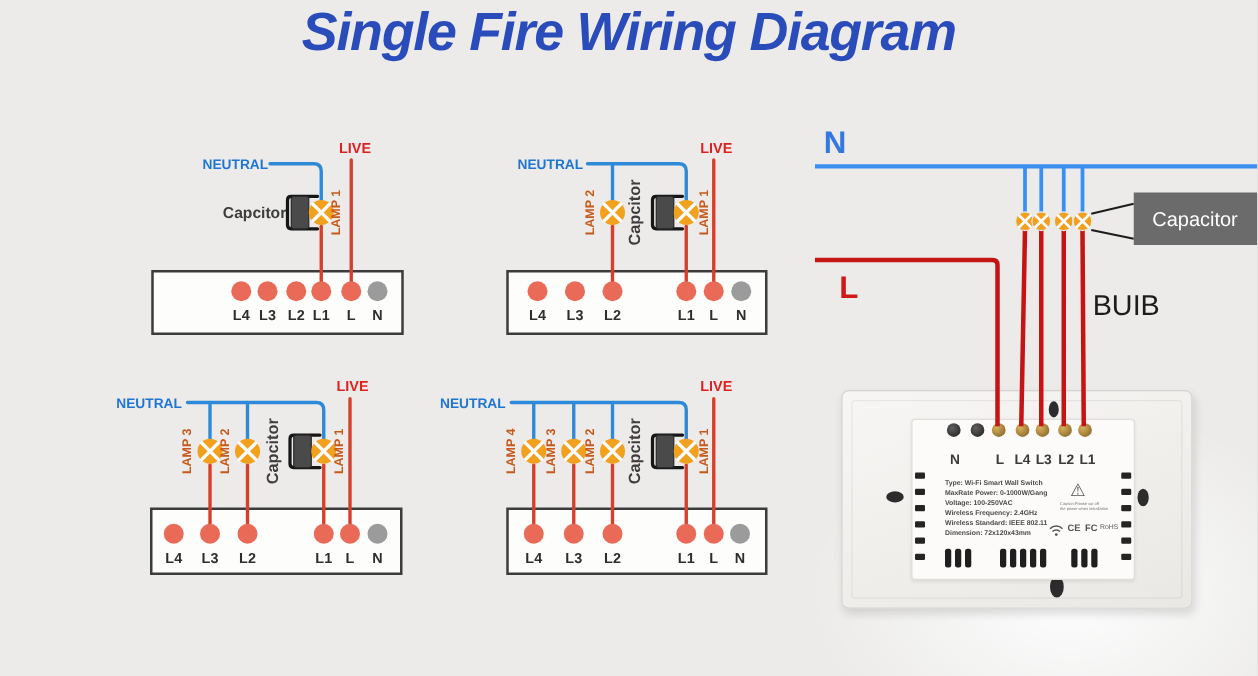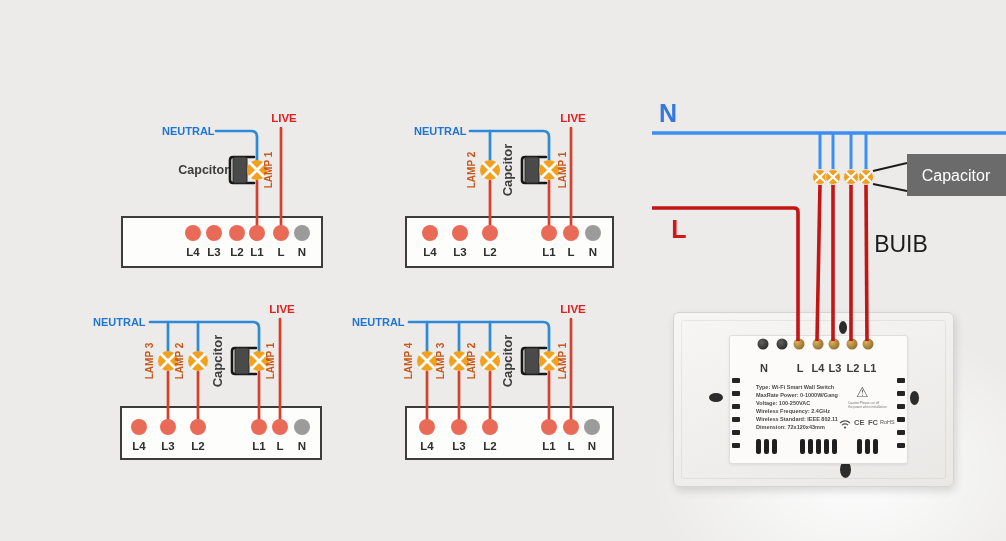--- a/index.html
+++ b/index.html
@@ -49,20 +49,21 @@
   .mark{position:absolute;font-weight:bold;color:#555;}
   .fin{position:absolute;width:8px;height:5px;background:#242424;border-radius:1px;}
   .vent{position:absolute;width:5px;height:15px;background:#1f1f1f;border-radius:2px;top:126px;}
   .oval{position:absolute;background:#2c2c2c;border-radius:50%;}
 </style>
 </head>
 <body>
 
 <div id="canvas">
   <div class="glow"></div>
+  <div id="title">Single Fire Wiring Diagram</div>
 
   <div id="plate">
     <div class="plate-inner"></div>
     <div class="oval" style="left:35px;top:80px;width:14px;height:9px;"></div>
     <div class="oval" style="left:236px;top:78px;width:9px;height:14px;"></div>
     <div class="oval" style="left:165px;top:8px;width:8px;height:13px;"></div>
     <div class="oval" style="left:166px;top:148px;width:11px;height:17px;"></div>
 
     <div id="module">
 

